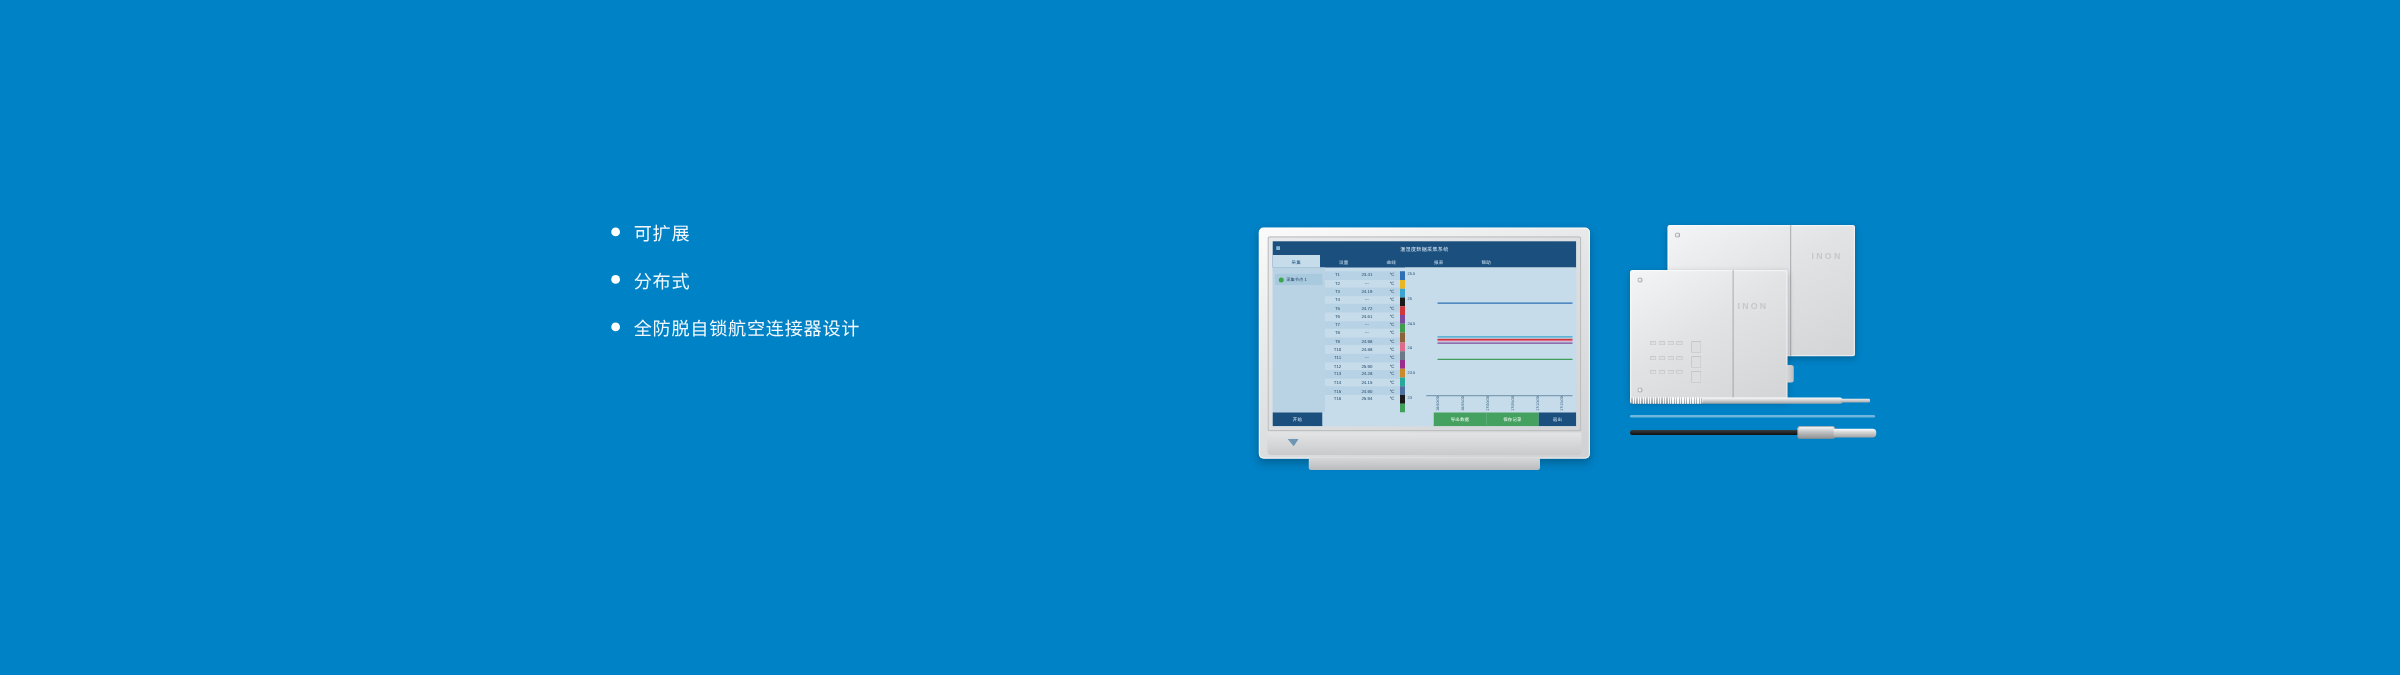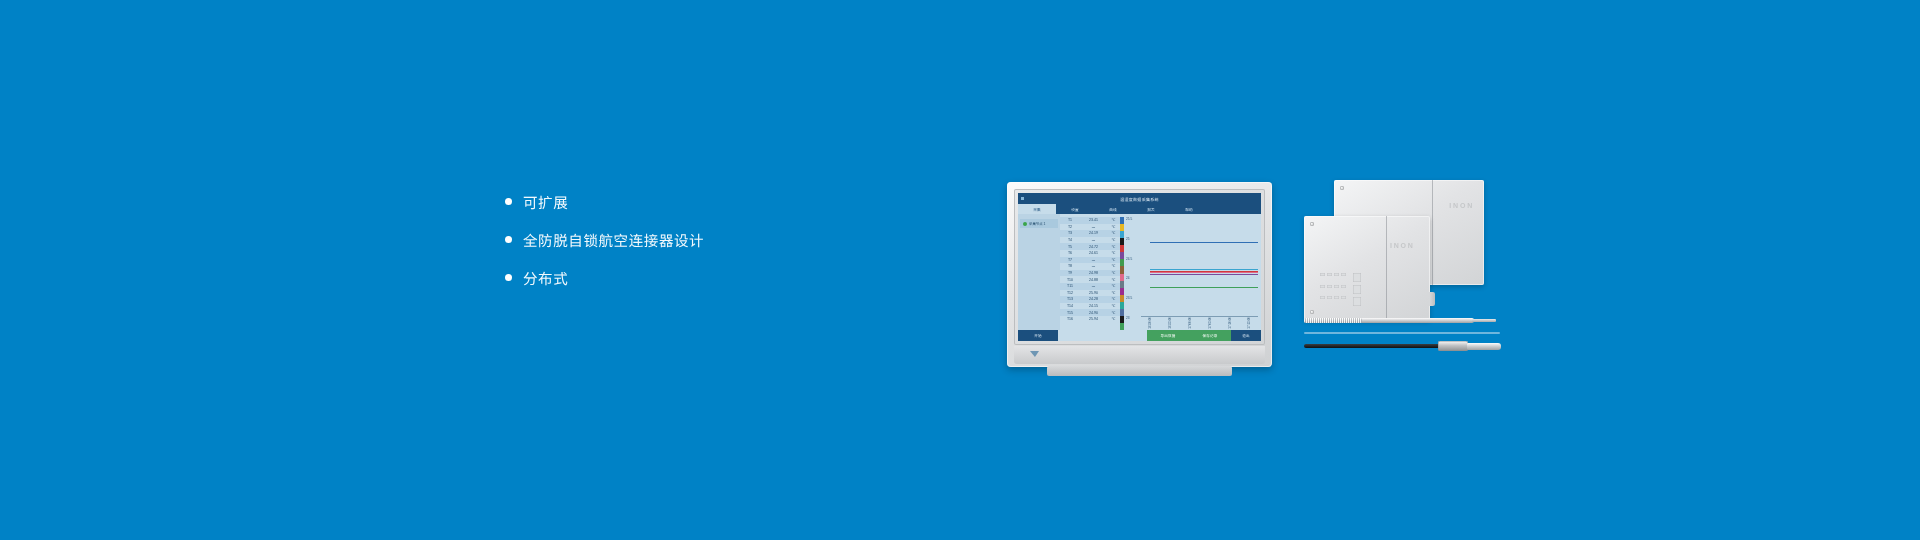--- a/index.html
+++ b/index.html
@@ -15,21 +15,21 @@
   
   .copy{position:absolute;left:489px;top:175px;width:520px;}
   .headline{
     font-size:25px;font-weight:bold;color:#ffffff;
     letter-spacing:1.2px;line-height:1.1;margin:0 0 18px 0;white-space:nowrap;
   }
   .subline{
     font-size:14.5px;color:#e9f4fb;font-weight:400;
     letter-spacing:.5px;line-height:1.35;margin:0 0 22px 0;white-space:nowrap;
   }
-  .features{list-style:none;margin:16px;padding:0;}
+  .features{list-style:none;margin:0;padding:0;}
   .feature{
     display:flex;align-items:center;margin-bottom:17px;
     font-size:14.5px;color:#f2f9fd;letter-spacing:.6px;
   }
   .bullet{
     width:7px;height:7px;border-radius:50%;background:#ffffff;
     margin-right:11px;flex:0 0 7px;
   }
 
   
@@ -195,25 +195,25 @@
 <div class="banner">
 
   <div class="copy">
     <ul class="features">
       <li class="feature">
         <span class="bullet"></span>
         <span>可扩展</span>
       </li>
       <li class="feature">
         <span class="bullet"></span>
-        <span>全防脱自锁航空连接器设计</span>
+        <span>分布式</span>
       </li>
       <li class="feature">
         <span class="bullet"></span>
-        <span>分布式</span>
+        <span>全防脱自锁航空连接器设计</span>
       </li>
     </ul>
   </div>
 
   <div class="monitor">
     <div class="mon-outer"></div>
     <div class="mon-bezel">
       <div class="screen">
 
         <div class="scr-title">

